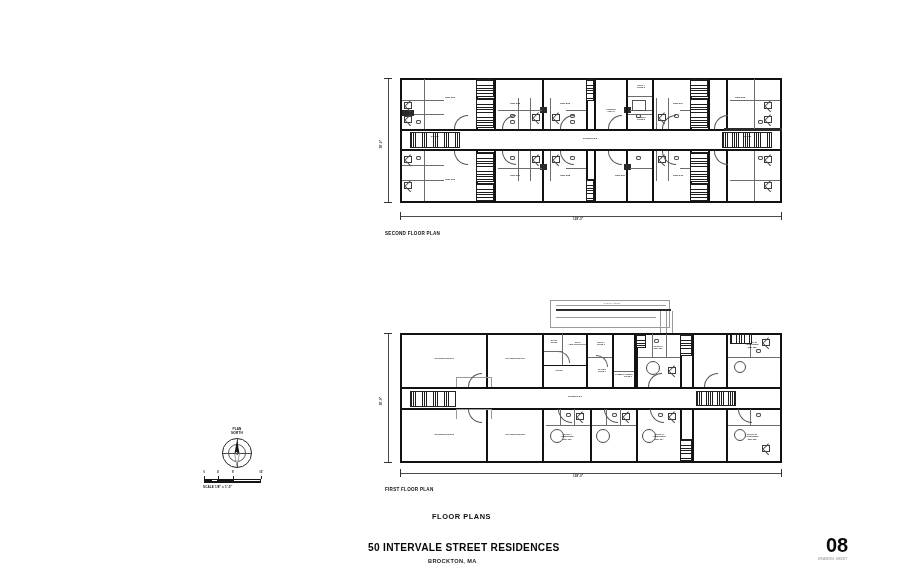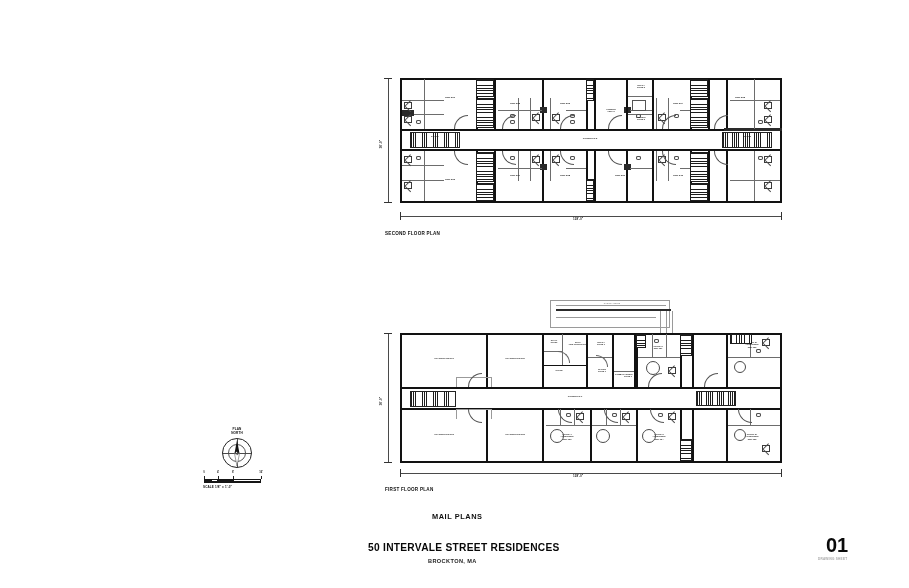--- a/index.html
+++ b/index.html
@@ -422,19 +422,19 @@
     <div class="sb-tick" style="left:58px;top:4.5px;height:3px;"></div>
 
     <div class="sb-seg sb-black" style="left:1px;top:8px;width:7px;height:3.4px;"></div>
     <div class="sb-seg sb-white" style="left:8px;top:8px;width:7px;height:3.4px;"></div>
     <div class="sb-seg sb-black" style="left:15px;top:8px;width:15px;height:3.4px;"></div>
     <div class="sb-seg sb-white" style="left:30px;top:8px;width:28px;height:3.4px;"></div>
     <div class="sb-seg sb-black" style="left:1px;top:11.4px;width:57px;height:1.1px;"></div>
     <div class="sb-cap" style="left:0px;top:13.6px;">SCALE 1/8" = 1'-0"</div>
   </div>
 
-  <div class="tb-floorplans" style="left:432px;top:512px;">MAIL PLANS</div>
+  <div class="tb-floorplans" style="left:432px;top:512px;">FLOOR PLANS</div>
   <div class="tb-project" style="left:368px;top:542px;">50 INTERVALE STREET RESIDENCES</div>
   <div class="tb-city" style="left:428px;top:558px;">BROCKTON, MA</div>
-  <div class="tb-sheetno" style="left:826px;top:534px;">01</div>
+  <div class="tb-sheetno" style="left:826px;top:534px;">08</div>
   <div class="tb-sheetsub" style="left:818px;top:557px;">DRAWING SHEET</div>
 
 </div>
 
 </body></html>

